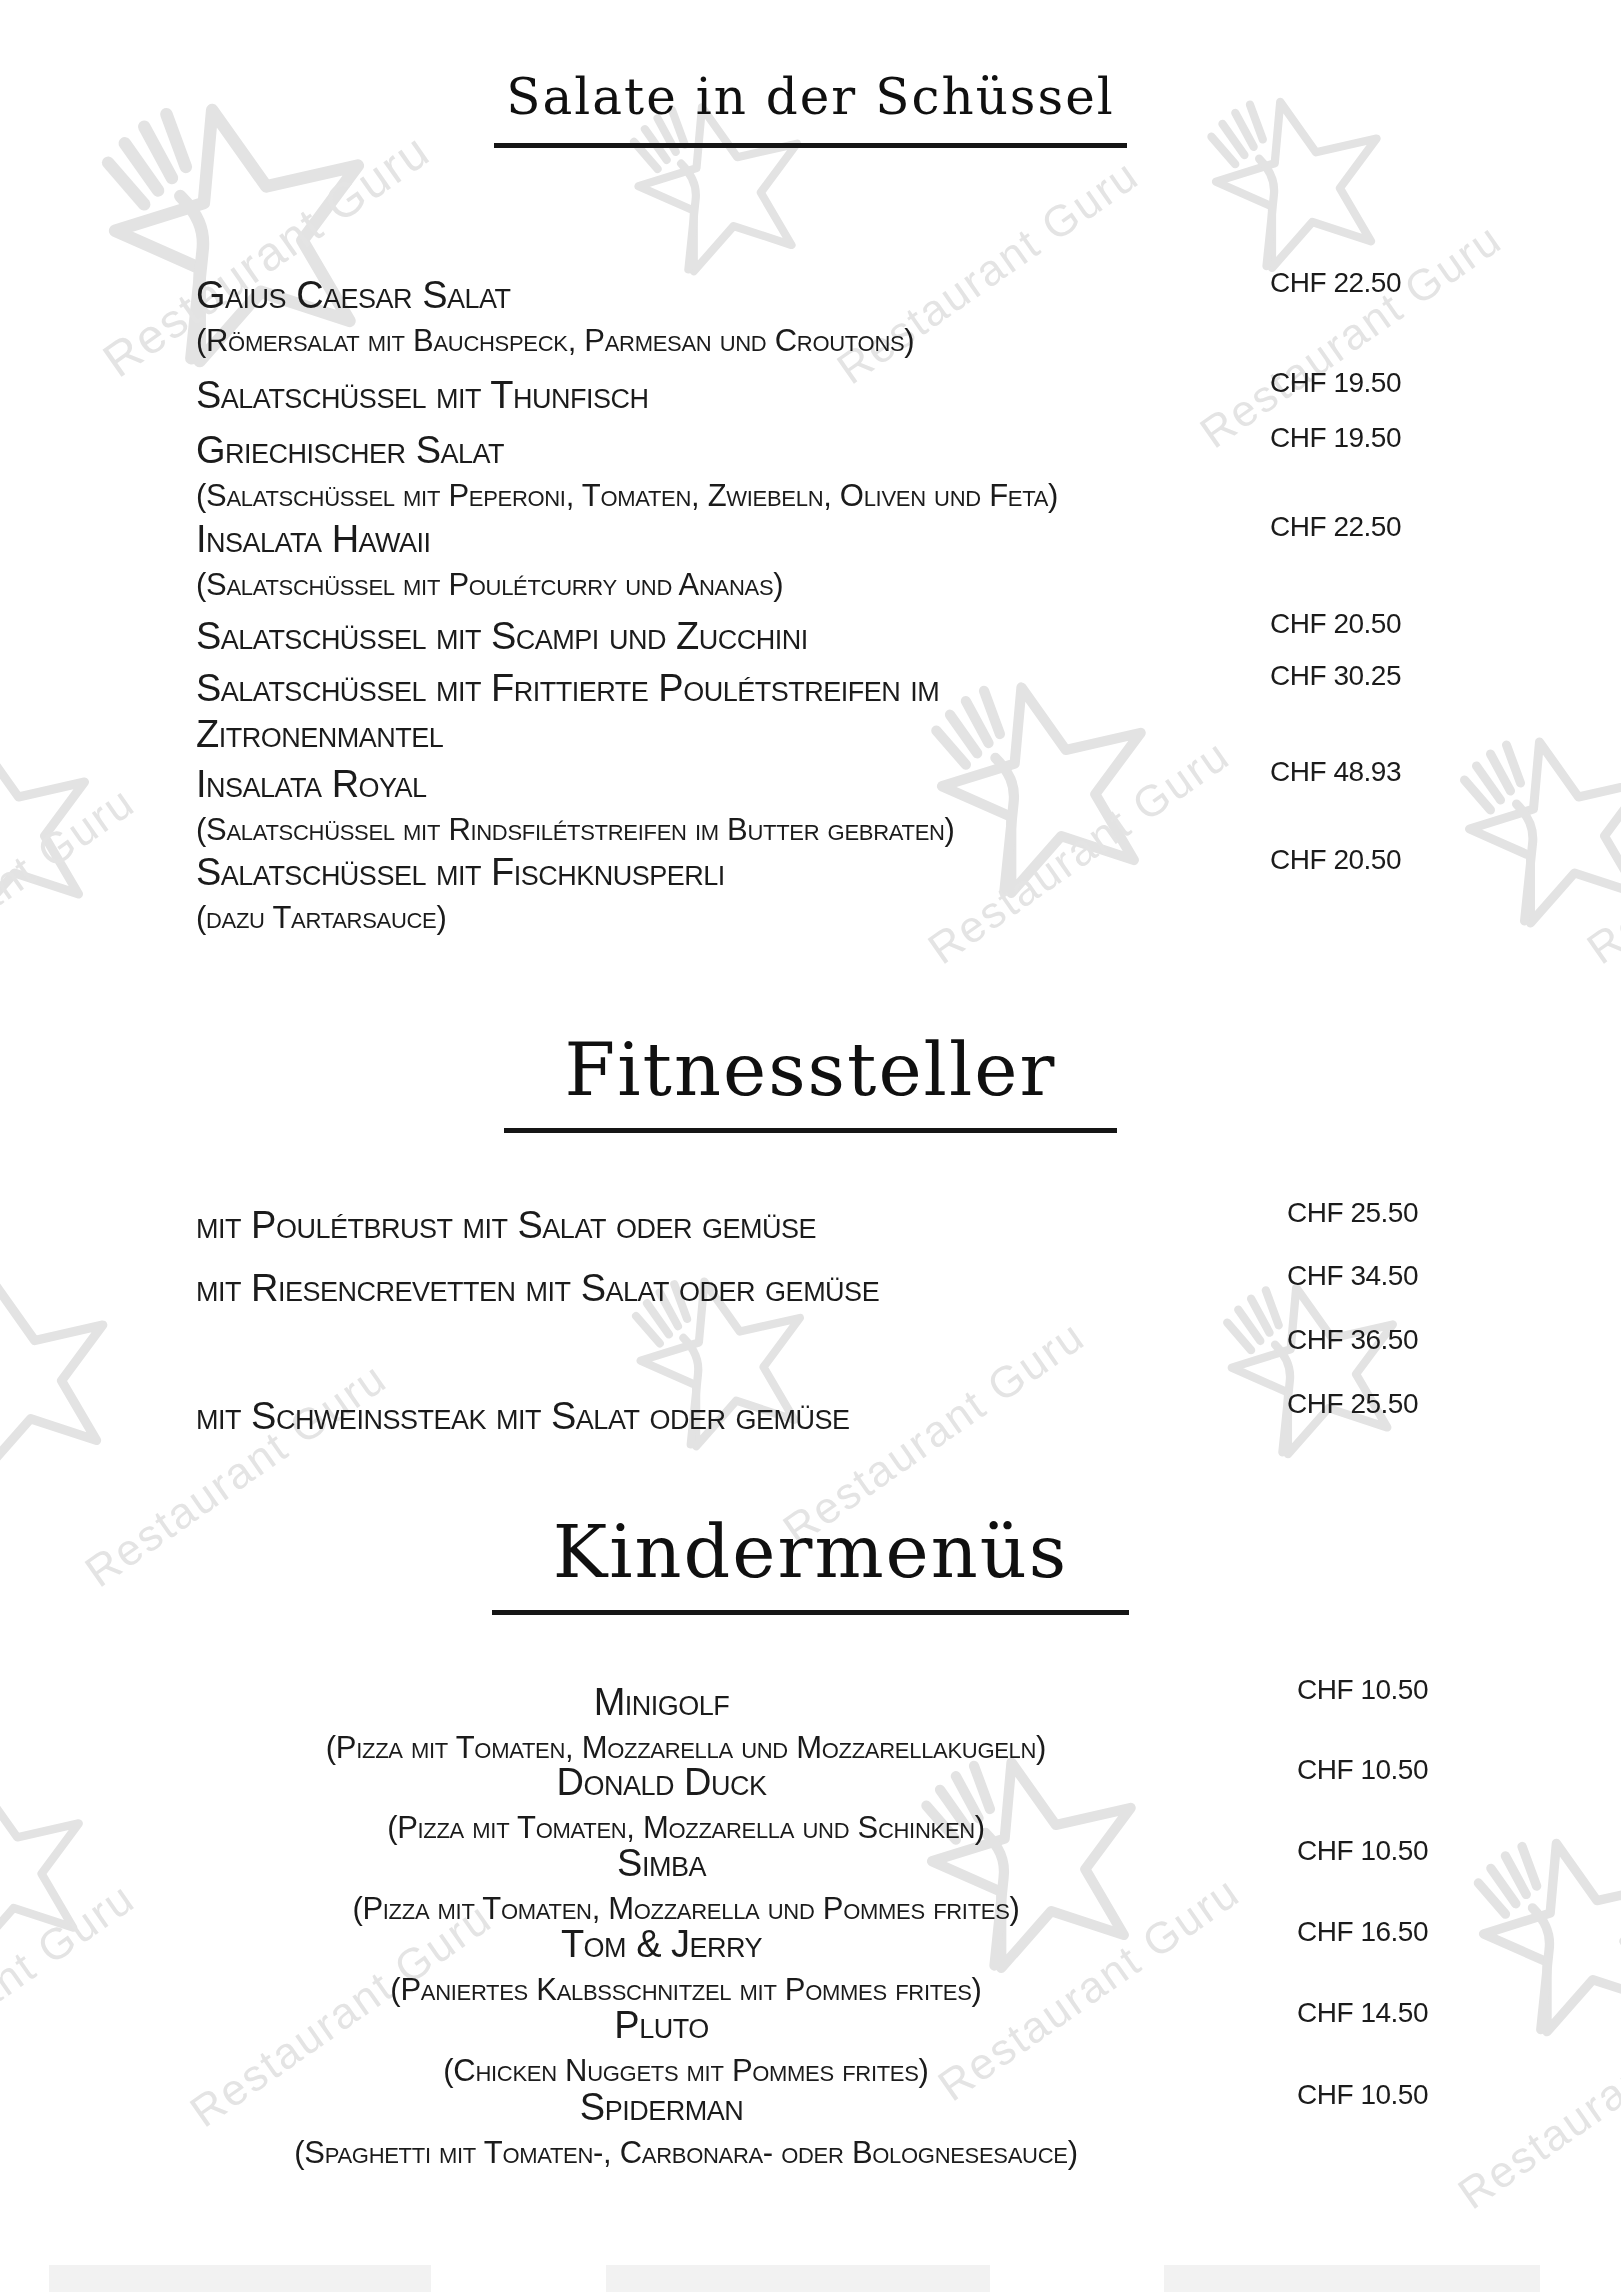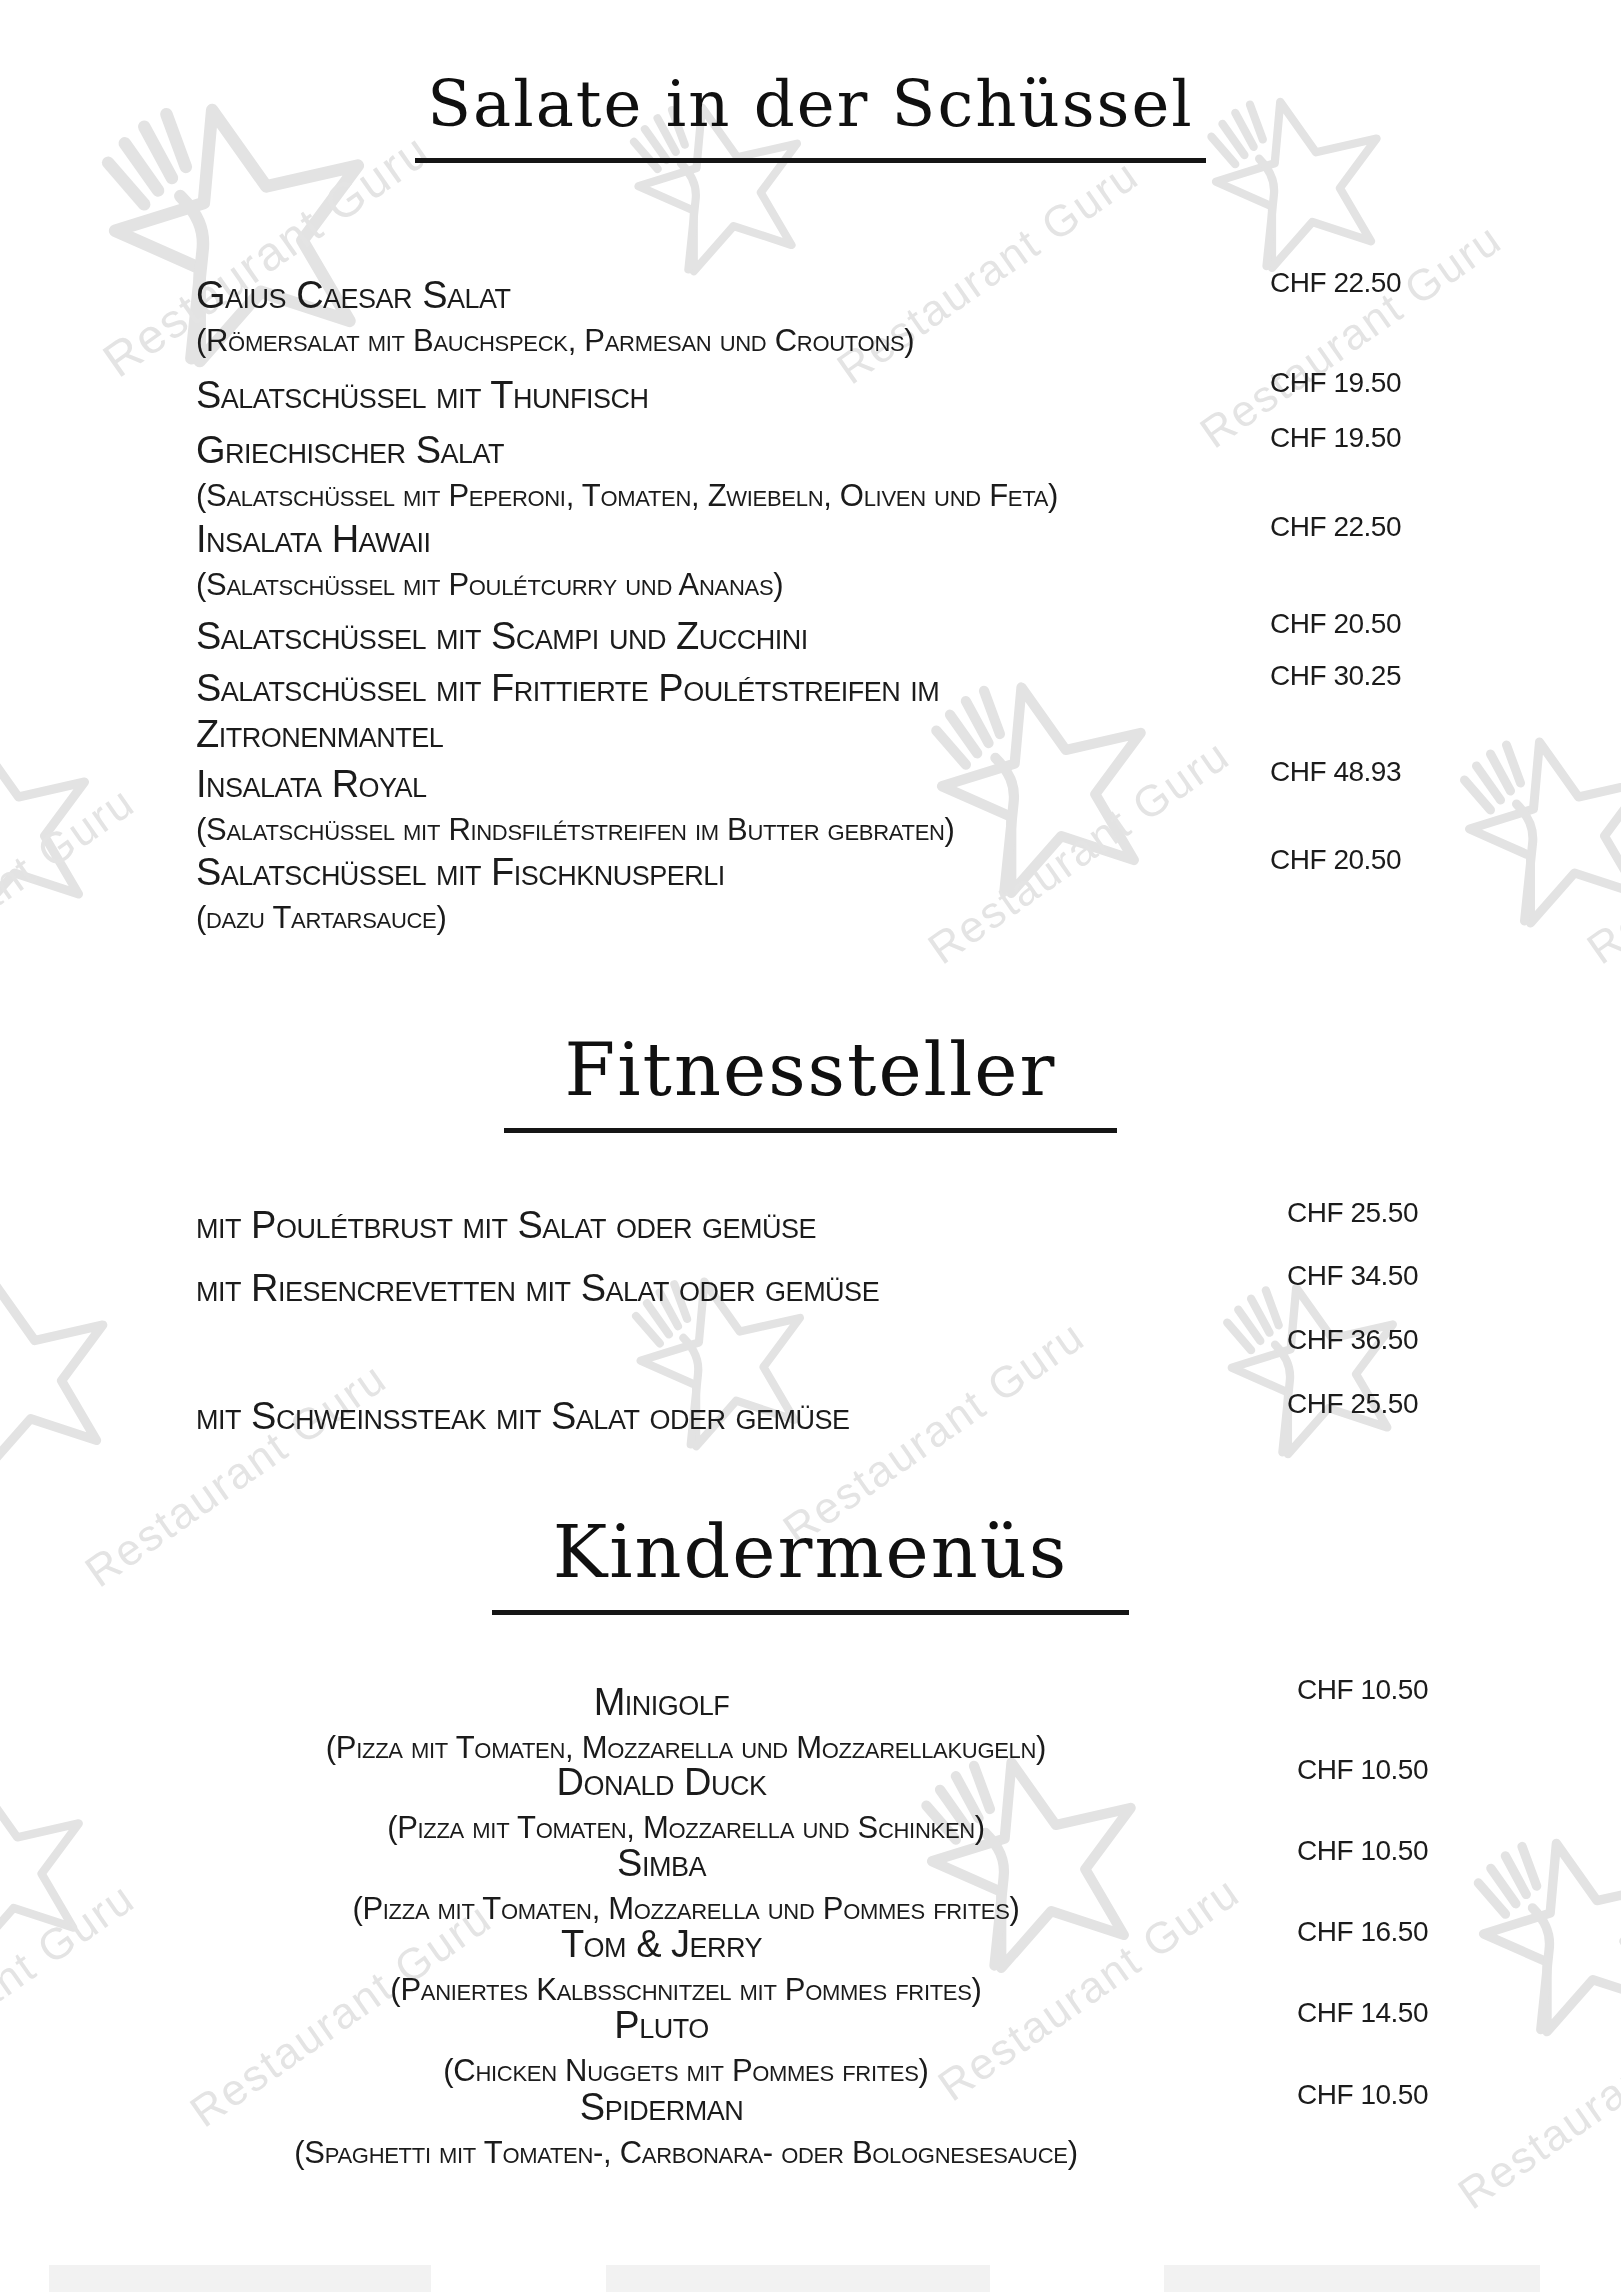--- a/index.html
+++ b/index.html
@@ -15,21 +15,21 @@
     position:absolute; pointer-events:none; white-space:nowrap;
     color:#e4e4e4; font-size:44px; letter-spacing:2px; font-weight:400;
     transform:rotate(-35deg); transform-origin:0 0;
   }
   .wm-text.big { font-size:48px; }
   .wm-band { position:absolute; background:#f2f2f2; height:27.4px; top:2265px; }
   
   .heading { position:absolute; left:0; width:100%; text-align:center; }
   .heading .hd {
     display:inline-block; font-family:"DejaVu Serif", serif; color:#101010;
-    font-size:64px; line-height:1.12; letter-spacing:2px;
+    font-size:50px; line-height:1.12; letter-spacing:2px;
     border-bottom:5.9px solid #151515; padding:0 11.8px 17.6px;
   }
   .heading .hd.pad-wide { font-size:73px; padding:0 61px 17.6px; }
   
   .item { position:absolute; left:196px; }
   .item.s1 { right:220px; }
   .item.s2 { right:203px; }
   .item.s3 { right:193px;text-align:center; }
   .name {
     font-size:38px; font-variant:small-caps; letter-spacing:-0.5px;

